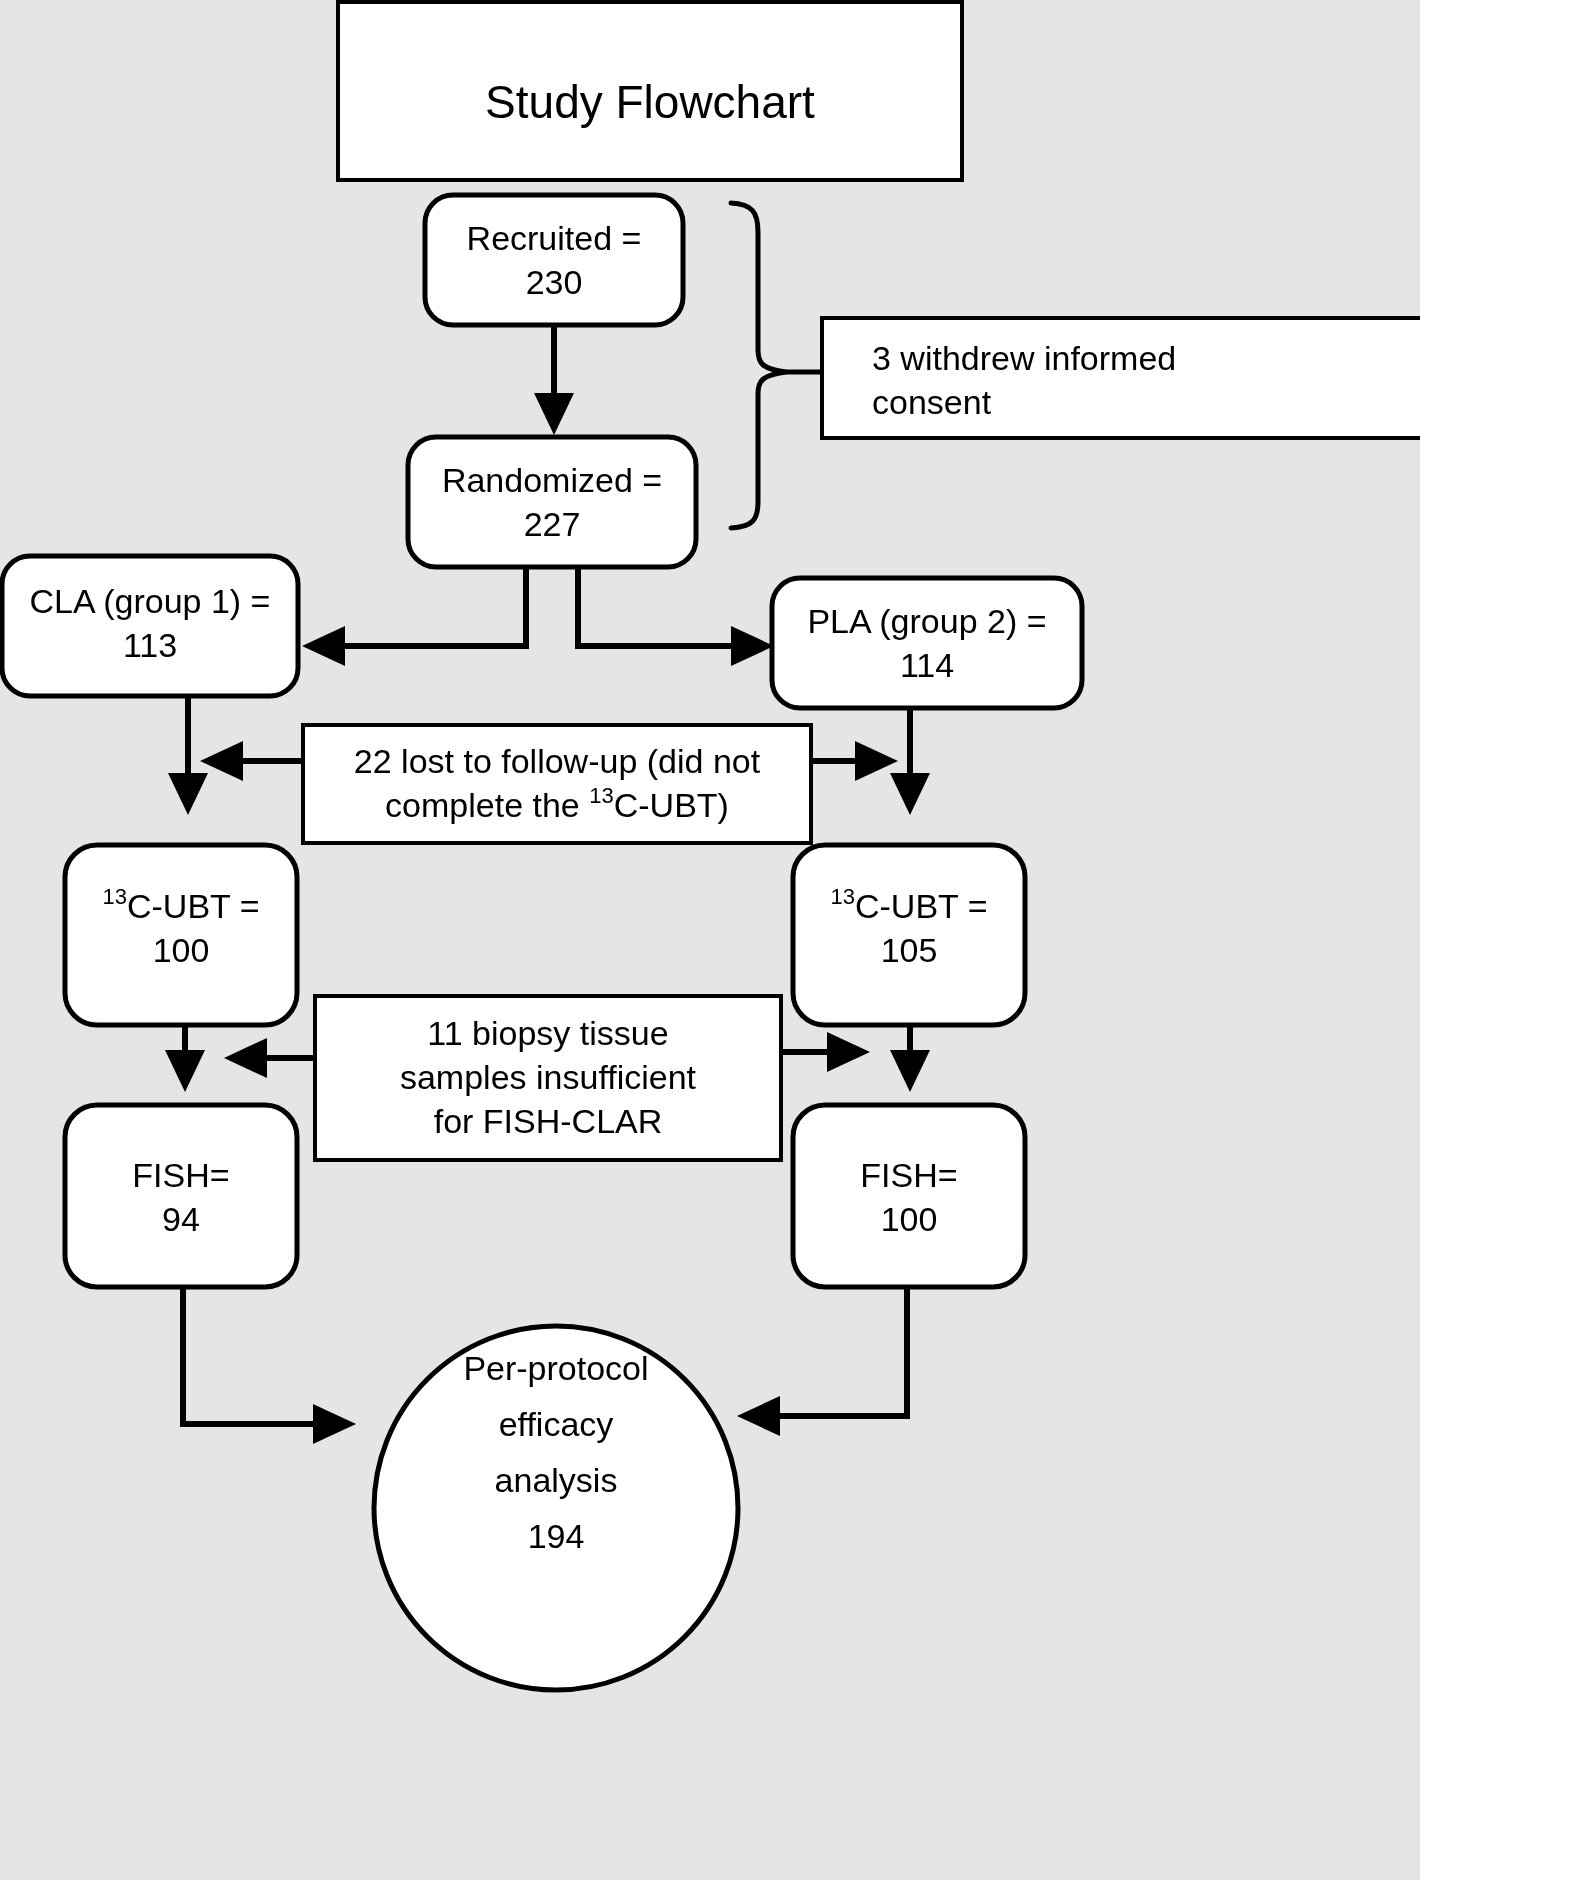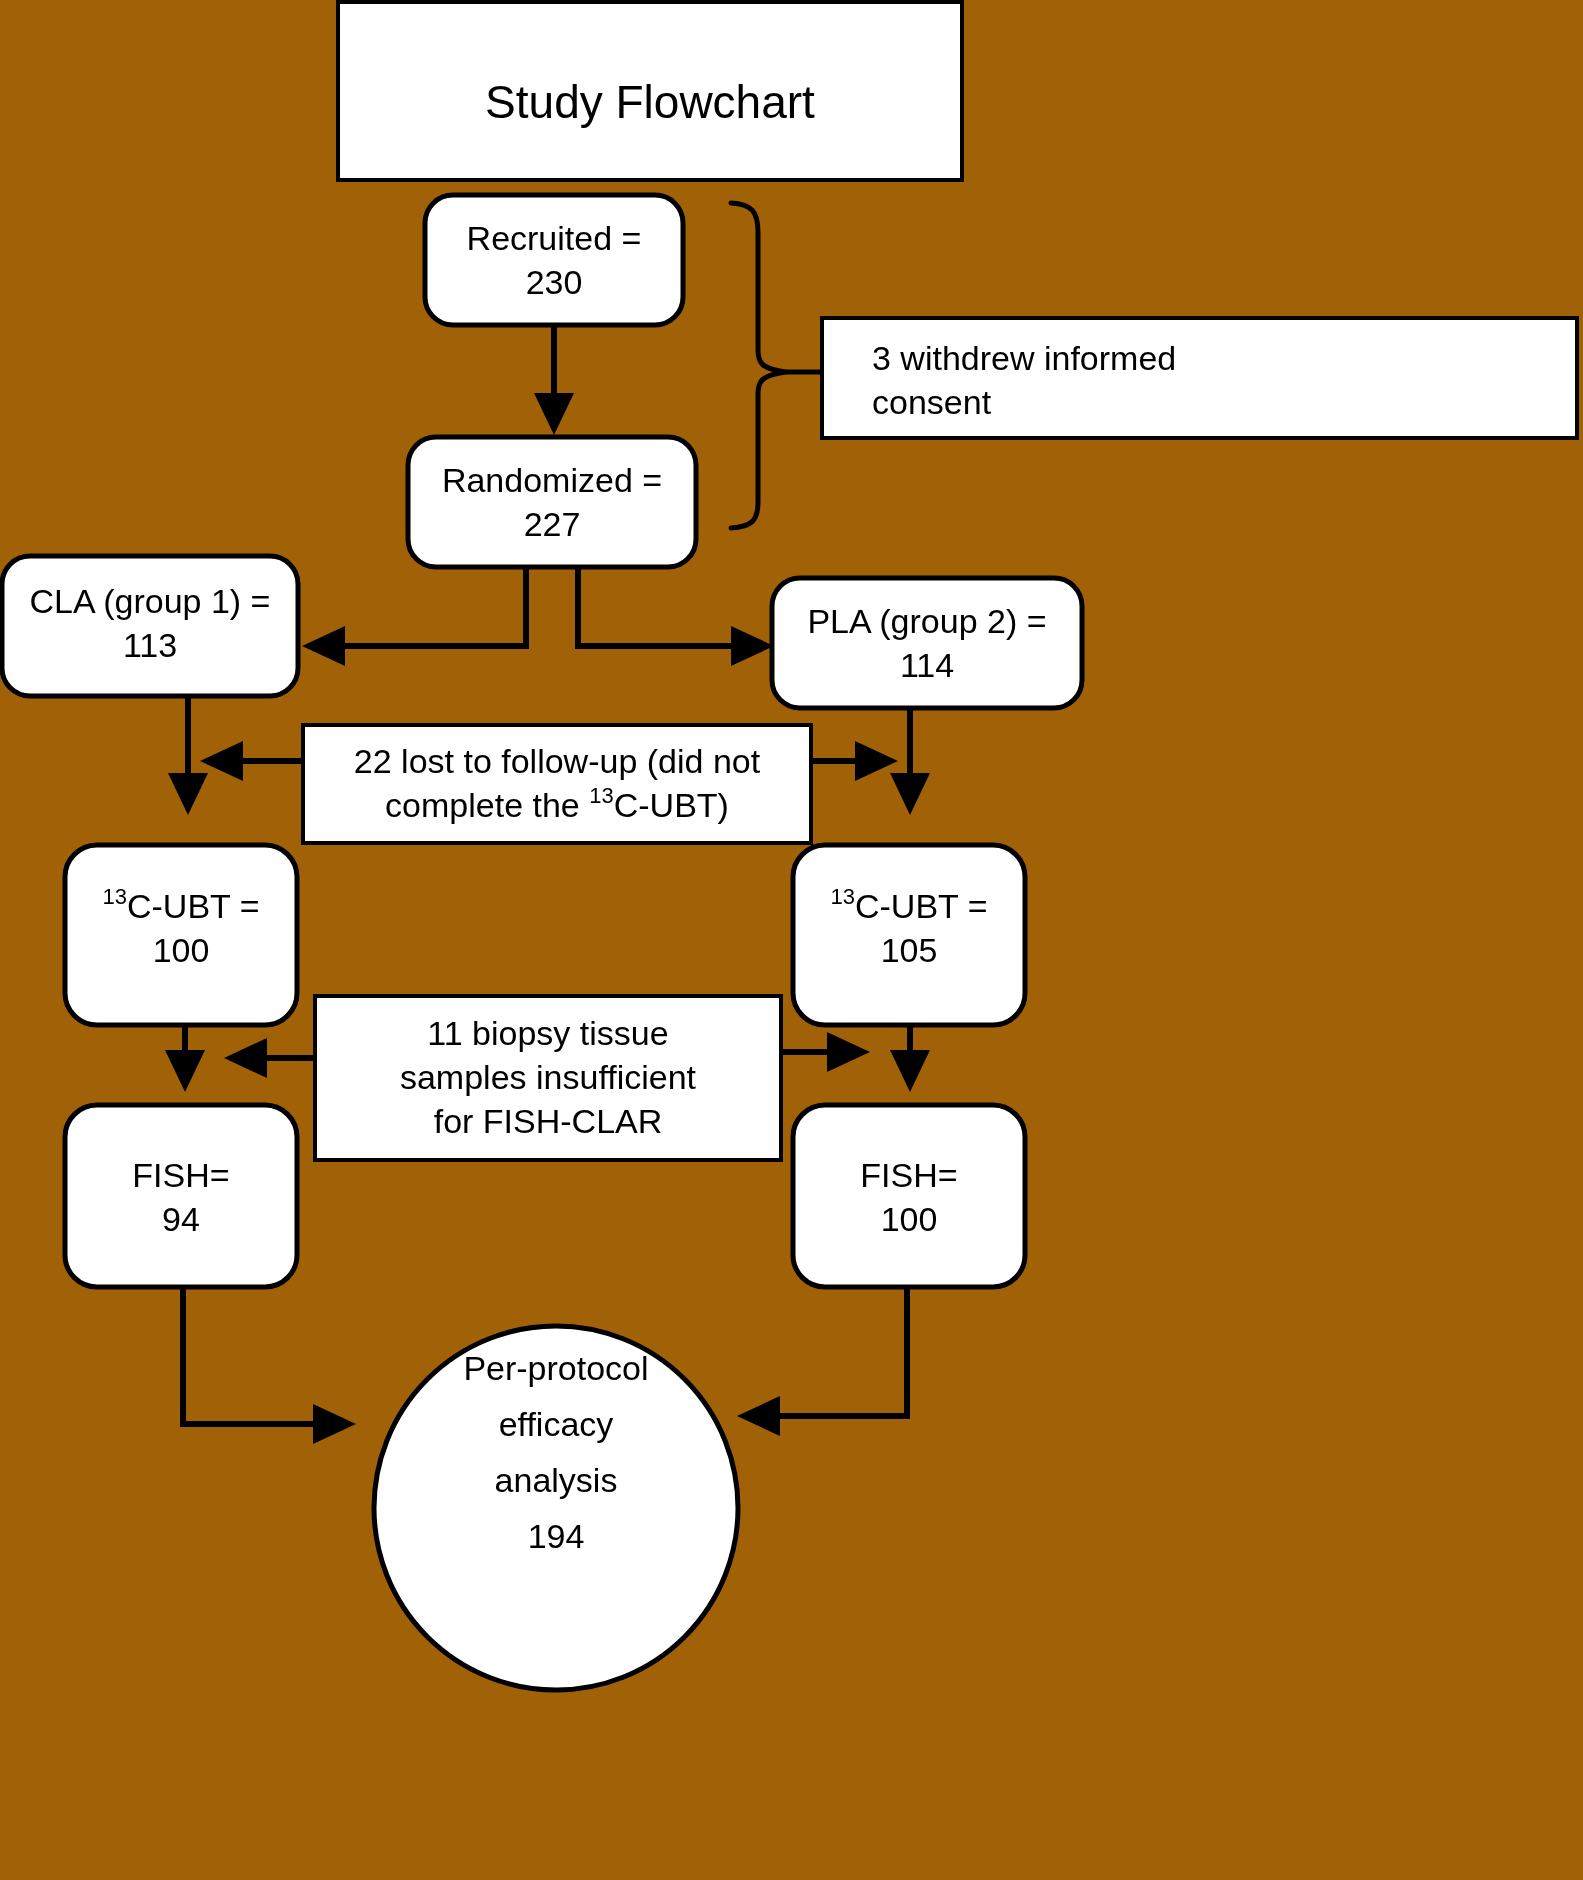--- a/index.html
+++ b/index.html
@@ -6,23 +6,23 @@
     margin: 0;
     padding: 0;
     background: #ffffff;
   }
   body {
     font-family: "Liberation Sans", sans-serif;
     color: #000000;
   }
   #chart-root {
     position: relative;
-    width: 1583px;
+    width: 1420px;
     height: 1880px;
-    background: #a16207;
+    background: #e5e5e5;
     overflow: hidden;
   }
   svg#flow {
     position: absolute;
     top: 0;
     left: 0;
     width: 1583px;
     height: 1880px;
     display: block;
   }

